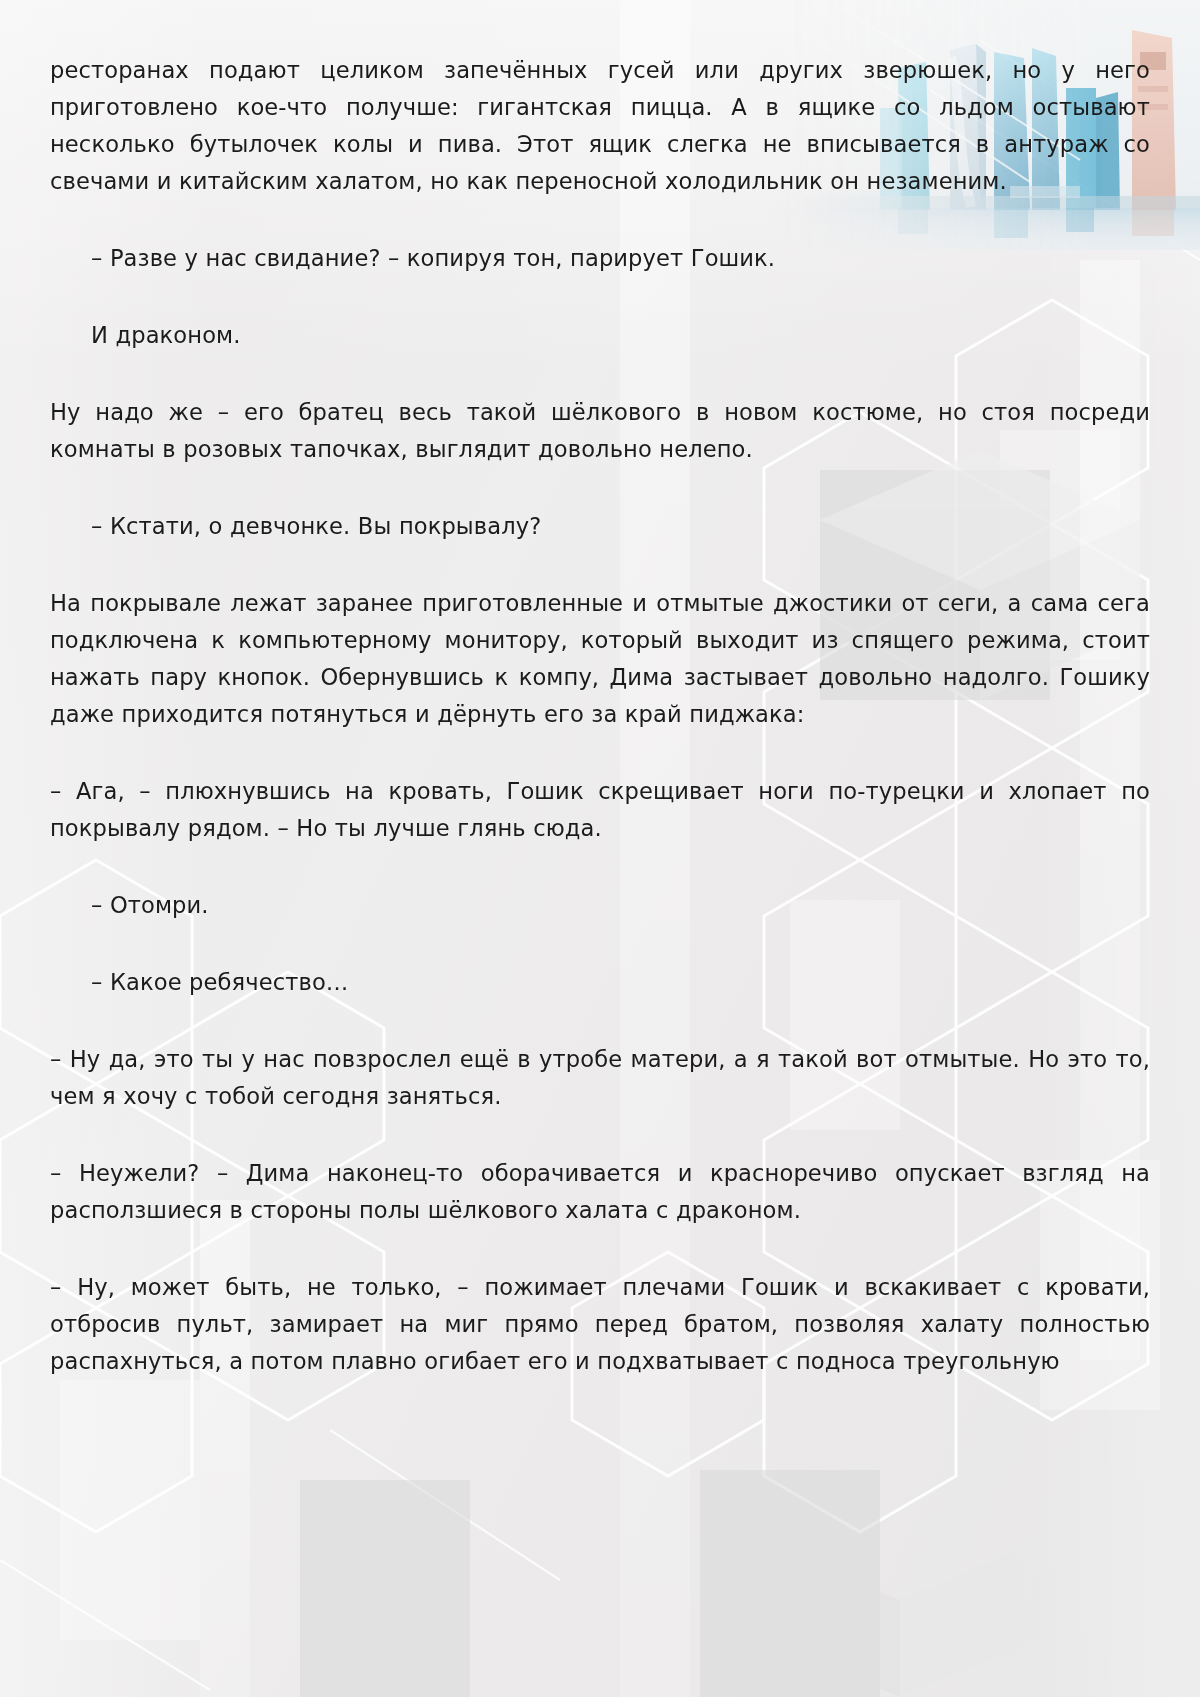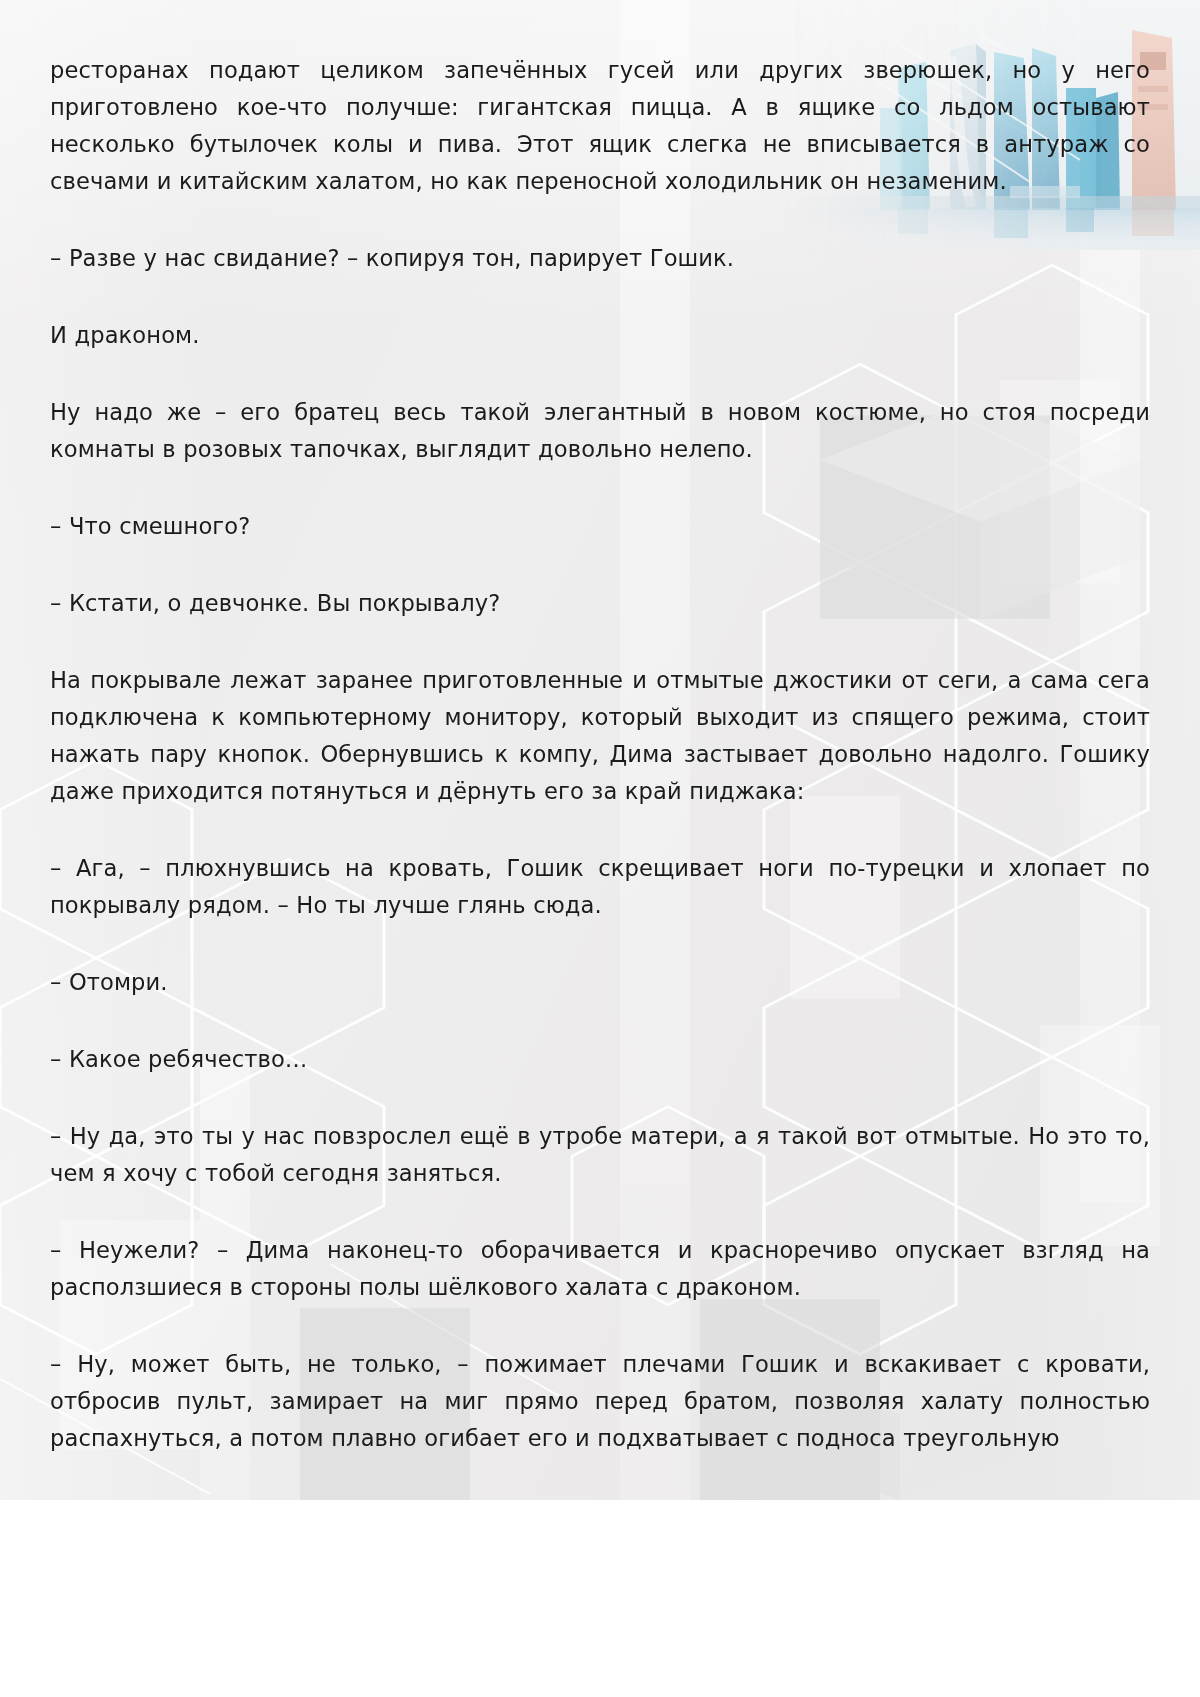--- a/index.html
+++ b/index.html
@@ -3,21 +3,21 @@
 <meta charset="utf-8">
 <style>
   html, body {
     margin: 0;
     padding: 0;
     background: #ffffff;
   }
   .page {
     position: relative;
     width: 1200px;
-    height: 1500px;
+    height: 1697px;
     overflow: hidden;
     background: #edecec;
     font-family: "DejaVu Sans", "Liberation Sans", sans-serif;
   }
 
   
   .bg-layer {
     position: absolute;
     inset: 0;
     pointer-events: none;
@@ -58,21 +58,21 @@
     font-size: 22.6px;
     line-height: 37px;
     color: #1b1b1b;
     text-align: justify;
     text-justify: inter-word;
     letter-spacing: 0.1px;
     word-spacing: 0.2px;
     hyphens: none;
   }
   p.para:last-child { margin-bottom: 0; }
-  p.para.nojust { text-align: left; }
+  p.para.nojust { text-align: left; margin-left: 41px; }
 </style>
 </head>
 <body>
 
 <div class="page">
 
   <div class="bg-layer bg-base"></div>
   <div class="bg-layer bg-soft-blocks"></div>
 
   <div class="bg-layer bg-hex">
@@ -210,22 +210,21 @@
         <path d="M60 6 L300 160"></path>
         <path d="M20 30 L250 182"></path>
       </g>
     </svg>
   </div>
 
   <div class="content">
     <p class="para">ресторанах подают целиком запечённых гусей или других зверюшек, но у него приготовлено кое-что получше: гигантская пицца. А в ящике со льдом остывают несколько бутылочек колы и пива. Этот ящик слегка не вписывается в антураж со свечами и китайским халатом, но как переносной холодильник он незаменим.</p>
     <p class="para nojust">– Разве у нас свидание? – копируя тон, парирует Гошик.</p>
     <p class="para nojust">И драконом.</p>
-    <p class="para">Ну надо же – его братец весь такой элегантный в новом костюме, но стоя посреди комнаты в розовых тапочках, выглядит довольно нелепо.</p>
-    <p class="para nojust">– Что смешного?</p>
+    <p class="para">Ну надо же – его братец весь такой шёлкового в новом костюме, но стоя посреди комнаты в розовых тапочках, выглядит довольно нелепо.</p>
     <p class="para nojust">– Кстати, о девчонке. Вы покрывалу?</p>
     <p class="para">На покрывале лежат заранее приготовленные и отмытые джостики от сеги, а сама сега подключена к компьютерному монитору, который выходит из спящего режима, стоит нажать пару кнопок. Обернувшись к компу, Дима застывает довольно надолго. Гошику даже приходится потянуться и дёрнуть его за край пиджака:</p>
     <p class="para">– Ага, – плюхнувшись на кровать, Гошик скрещивает ноги по-турецки и хлопает по покрывалу рядом. – Но ты лучше глянь сюда.</p>
     <p class="para nojust">– Отомри.</p>
     <p class="para nojust">– Какое ребячество…</p>
     <p class="para">– Ну да, это ты у нас повзрослел ещё в утробе матери, а я такой вот отмытые. Но это то, чем я хочу с тобой сегодня заняться.</p>
     <p class="para">– Неужели? – Дима наконец-то оборачивается и красноречиво опускает взгляд на расползшиеся в стороны полы шёлкового халата с драконом.</p>
     <p class="para">– Ну, может быть, не только, – пожимает плечами Гошик и вскакивает с кровати, отбросив пульт, замирает на миг прямо перед братом, позволяя халату полностью распахнуться, а потом плавно огибает его и подхватывает с подноса треугольную</p>
   </div>
 

